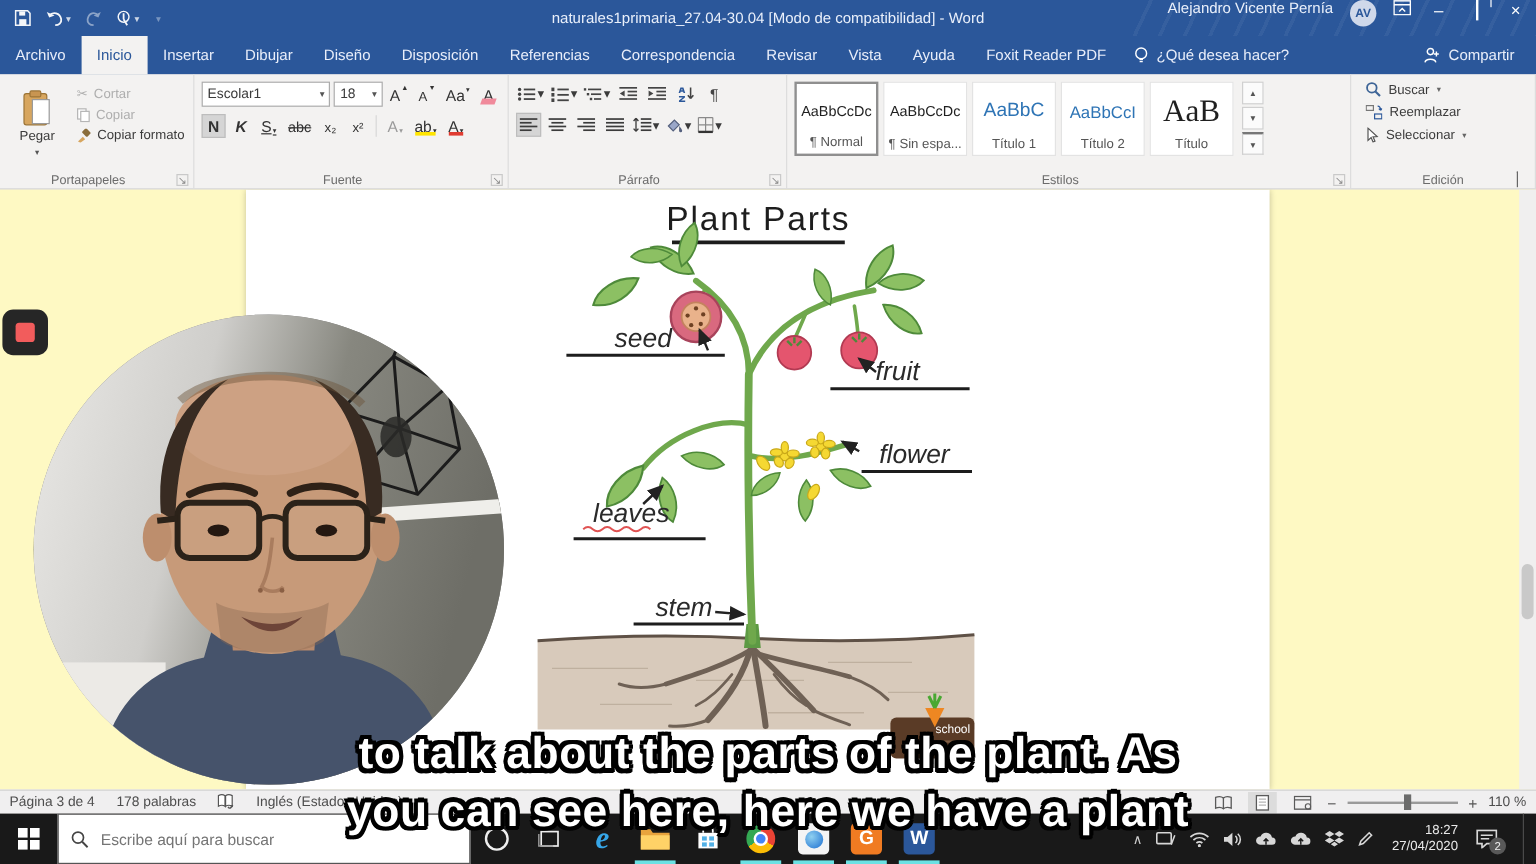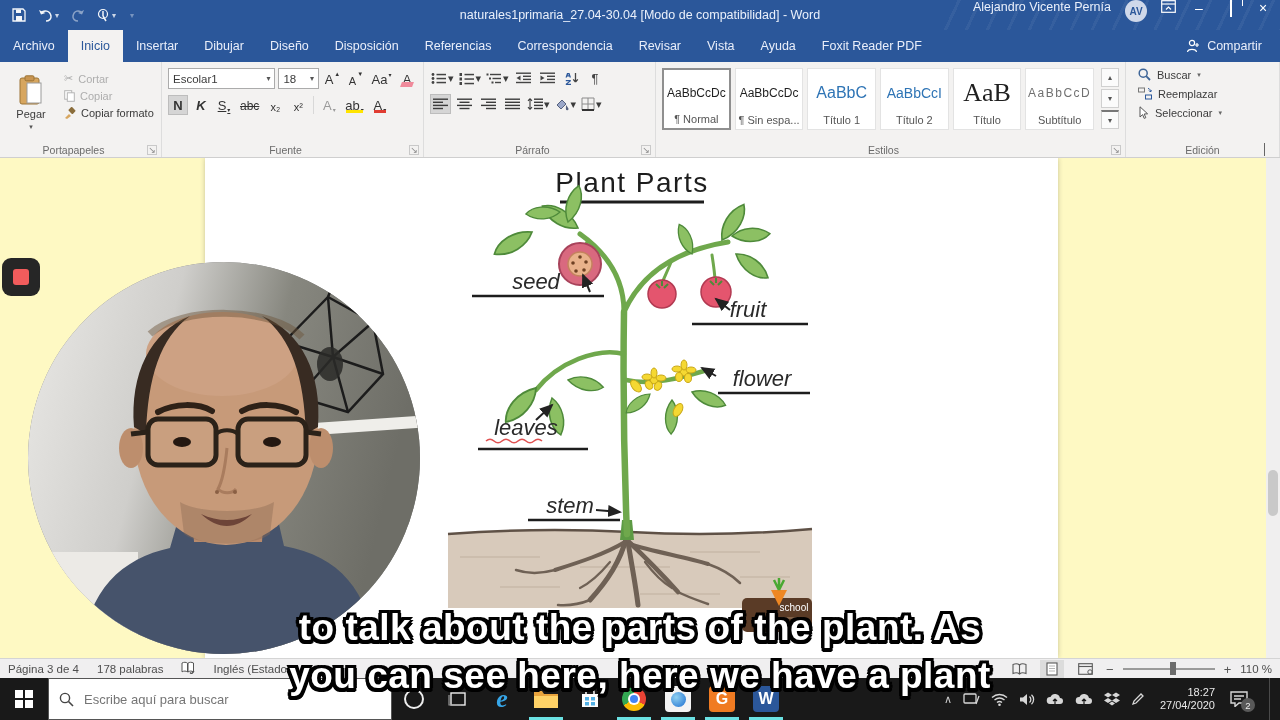--- a/index.html
+++ b/index.html
@@ -177,20 +177,27 @@
     <span class="rtab">Insertar</span>
     <span class="rtab">Dibujar</span>
     <span class="rtab">Diseño</span>
     <span class="rtab">Disposición</span>
     <span class="rtab">Referencias</span>
     <span class="rtab">Correspondencia</span>
     <span class="rtab">Revisar</span>
     <span class="rtab">Vista</span>
     <span class="rtab">Ayuda</span>
     <span class="rtab">Foxit Reader PDF</span>
+    <span class="tellme">
+      <svg width="12" height="15" viewBox="0 0 12 15">
+          <circle cx="6" cy="5.5" r="4.5" fill="none" stroke="#fff" stroke-width="1.2"></circle>
+          <path d="M4.5,10.5 h3 M4.7,12.3 h2.6" stroke="#fff" stroke-width="1.2"></path>
+        </svg>
+      <span>¿Qué desea hacer?</span>
+    </span>
     <span class="spacer"></span>
     <span class="share">
       <svg width="15" height="14" viewBox="0 0 15 14">
           <circle cx="6" cy="4" r="2.6" fill="none" stroke="#fff" stroke-width="1.2"></circle>
           <path d="M1.5,13 C2,9.5 10,9.5 10.5,13" fill="none" stroke="#fff" stroke-width="1.2"></path>
           <path d="M11,4 v4 M9,6 h4" stroke="#fff" stroke-width="1.2"></path>
         </svg>
       <span>Compartir</span>
     </span>
   </div>
@@ -460,24 +467,20 @@
             <span class="sprev" style="font-size:16px;color:#2e74b5">AaBbC</span>
             <span class="sname">Título 1</span>
           </div>
         <div class="stylecard">
             <span class="sprev" style="font-size:14px;color:#2e74b5">AaBbCcI</span>
             <span class="sname">Título 2</span>
           </div>
         <div class="stylecard">
             <span class="sprev" style="font-size:26px;font-family:'Liberation Serif',serif">AaB</span>
             <span class="sname">Título</span>
-          </div>
-        <div class="stylecard">
-            <span class="sprev" style="color:#707070;letter-spacing:1.5px">AaBbCcD</span>
-            <span class="sname">Subtítulo</span>
           </div>
         <div class="galscroll">
           <span class="gsb">▴</span>
           <span class="gsb">▾</span>
           <span class="gsb" style="border-top:2px solid #777">▾</span>
         </div>
       </div>
       <span class="launch">↘</span>
       <span class="glabel">Estilos</span>
     </div>

